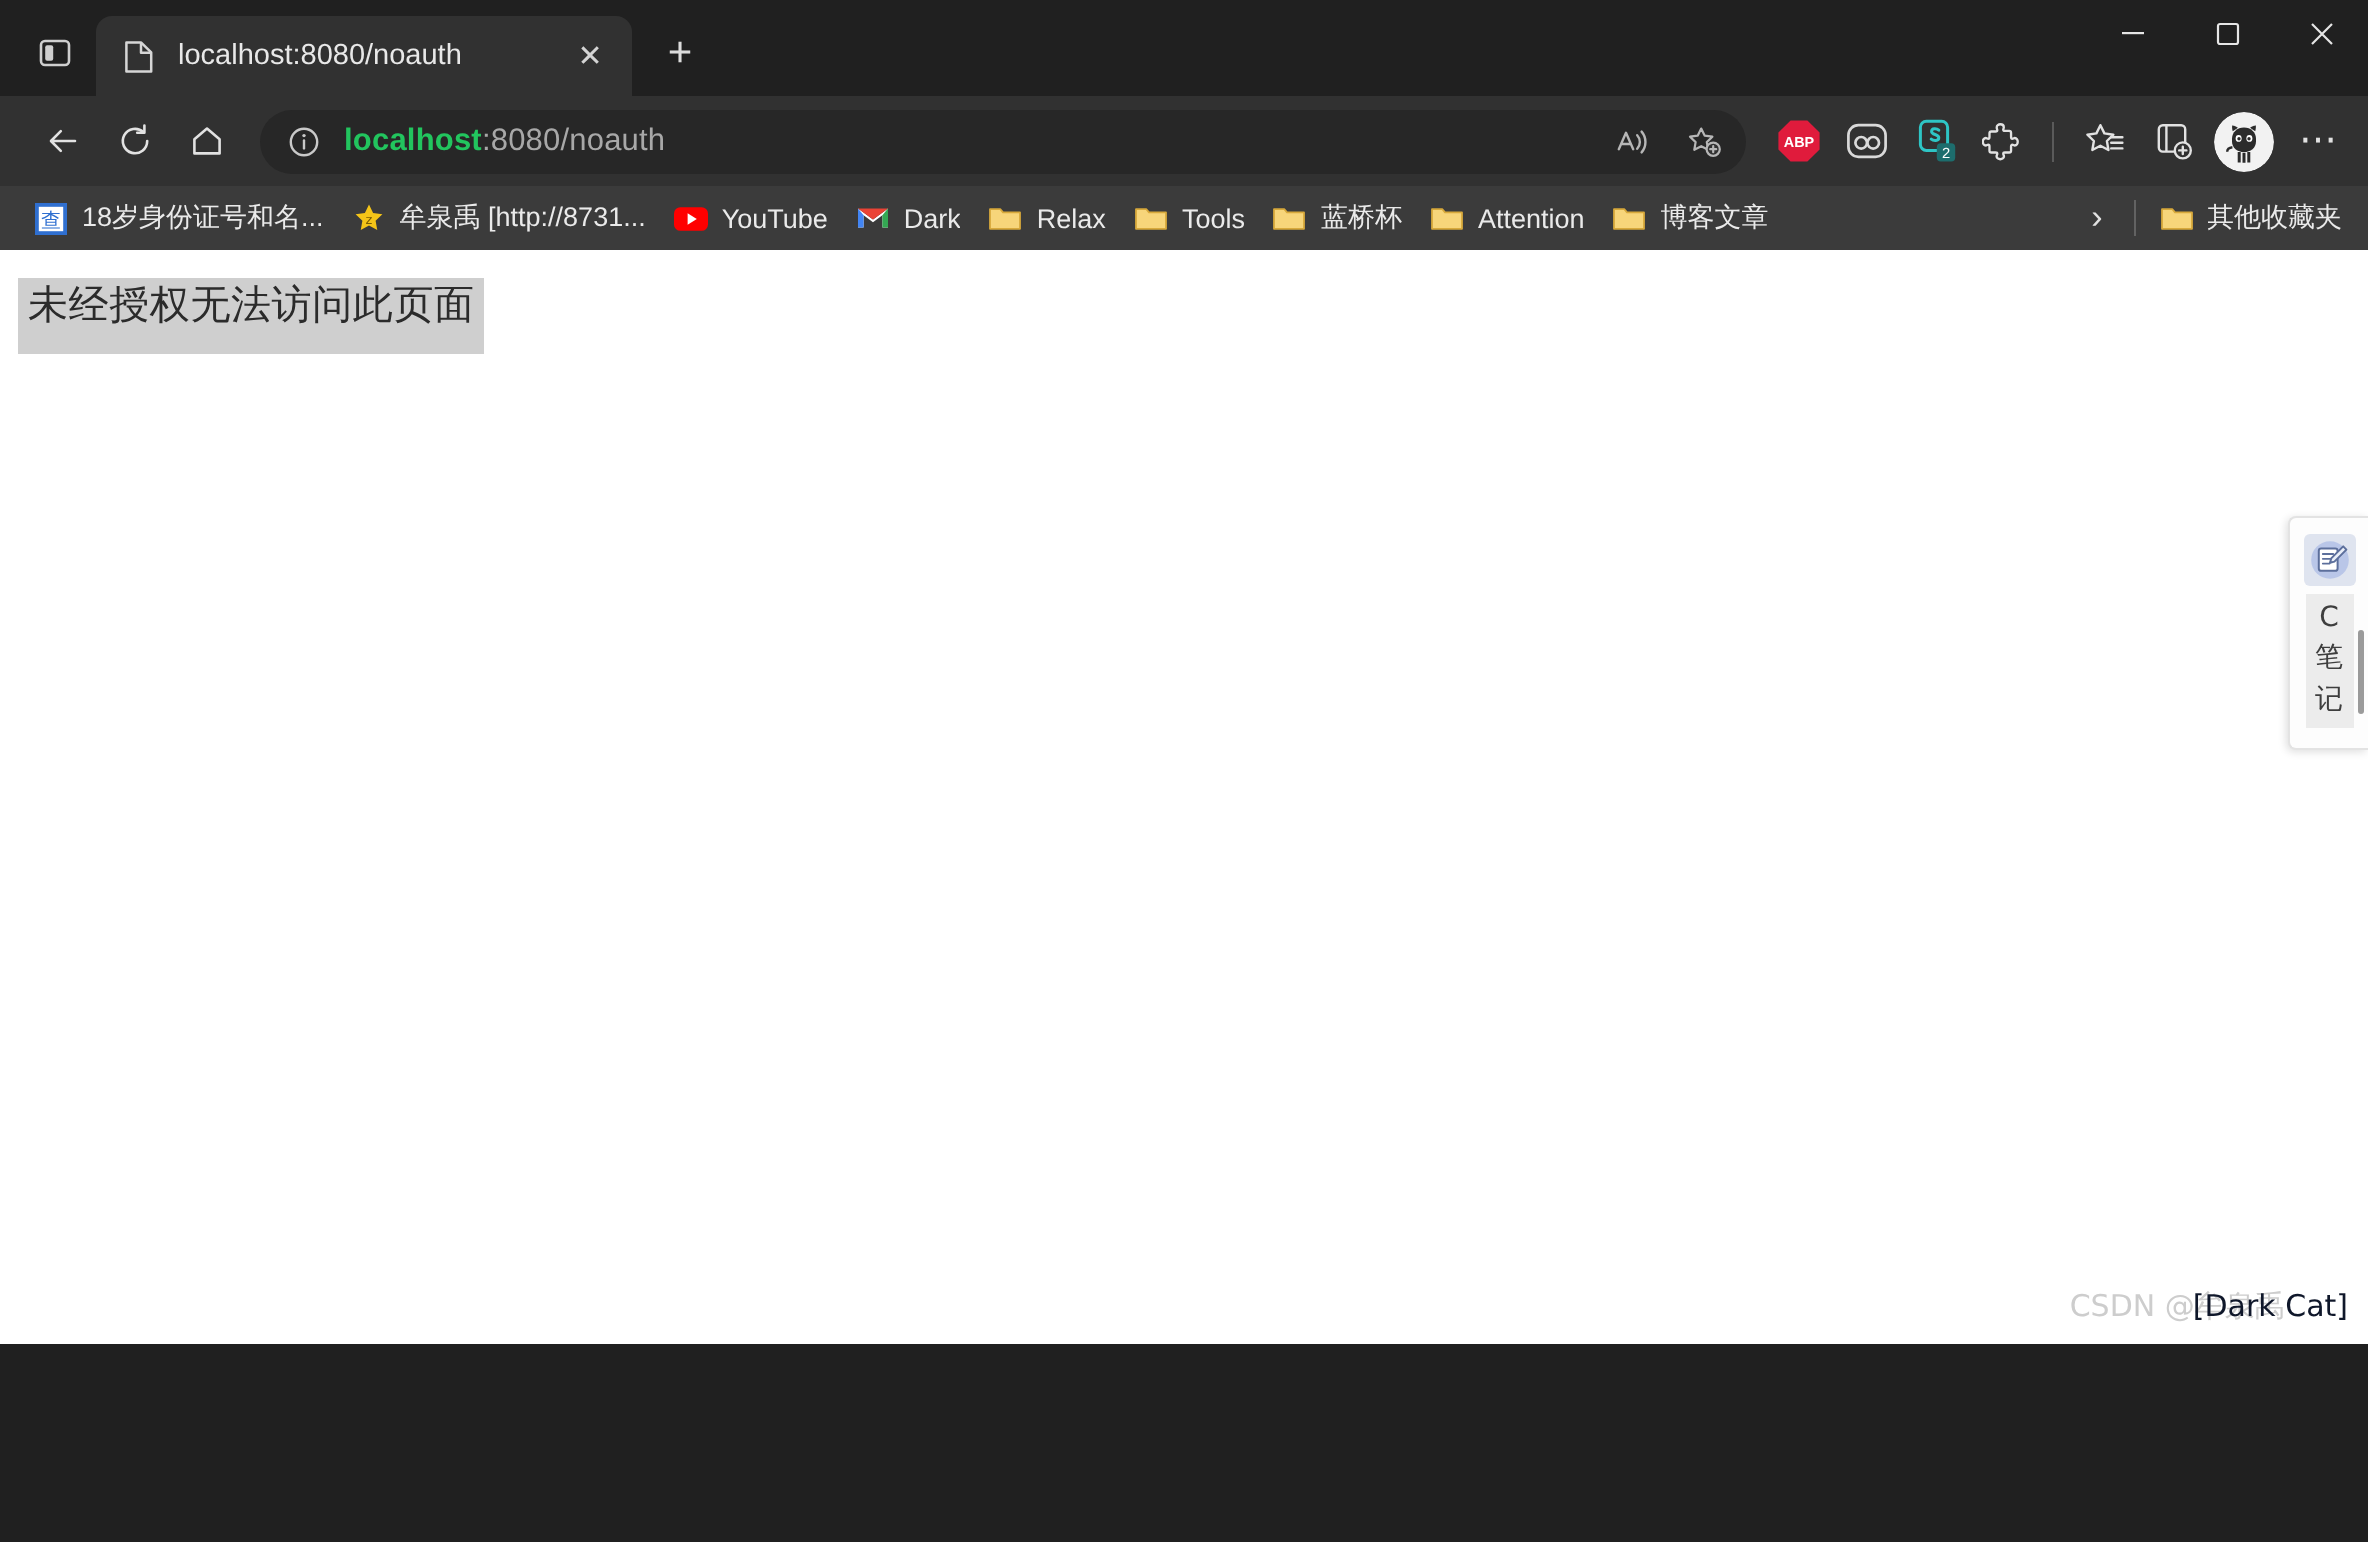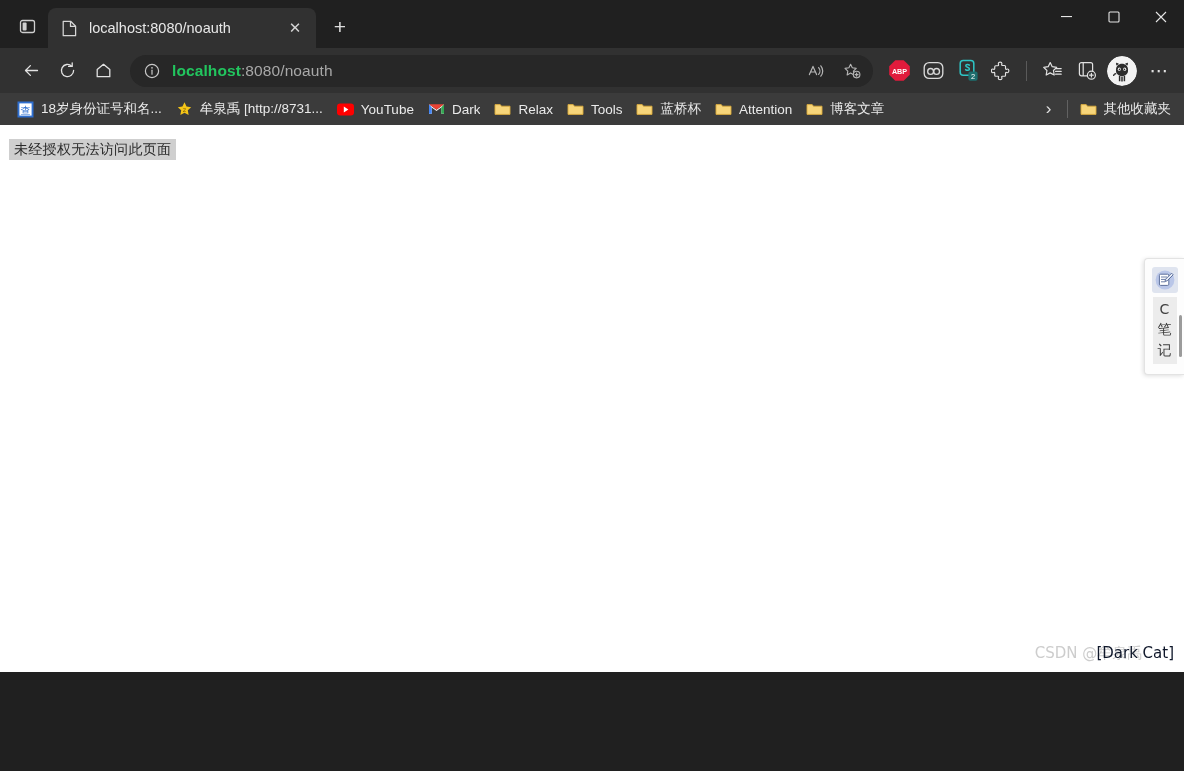--- a/index.html
+++ b/index.html
@@ -80,22 +80,22 @@
   .bm-label{ overflow:hidden;text-overflow:ellipsis;white-space:nowrap; }
   .bm-ico{ width:17px;height:17px;flex:0 0 17px;display:flex;align-items:center;justify-content:center; }
   .bm-overflow{ margin-left:auto;color:#e2e2e2;width:26px;height:24px;display:flex;align-items:center;justify-content:center;border-radius:4px;flex:0 0 26px;}
   .bm-sep{ width:1px;height:18px;background:#626262;margin:0 5px;flex:0 0 1px; }
 
   
   .page { flex:1; background:#ffffff; position:relative; overflow:hidden; }
   .page-text {
     position:absolute; left:9px; top:14px;
     font-family:"DejaVu Sans","Liberation Sans",sans-serif;
-    font-size:14px; color:#2b2b2b; background:#cfcfcf;
-    padding:2px 5px 3px 5px; line-height:1.15; letter-spacing:.3px;
+    font-size:20px; color:#2b2b2b; background:#cfcfcf;
+    padding:2px 5px 13px 5px; line-height:1.15; letter-spacing:.3px;
   }
   .watermark {
     position:absolute; right:10px; bottom:9px;
     font-size:15px; color:#cdcdcd; white-space:nowrap;
     font-family:"DejaVu Sans","Liberation Sans",sans-serif;
   }
   .watermark .wm-over { margin-left:-46px; color:#0f172a; }
 
   
   .note-widget {

